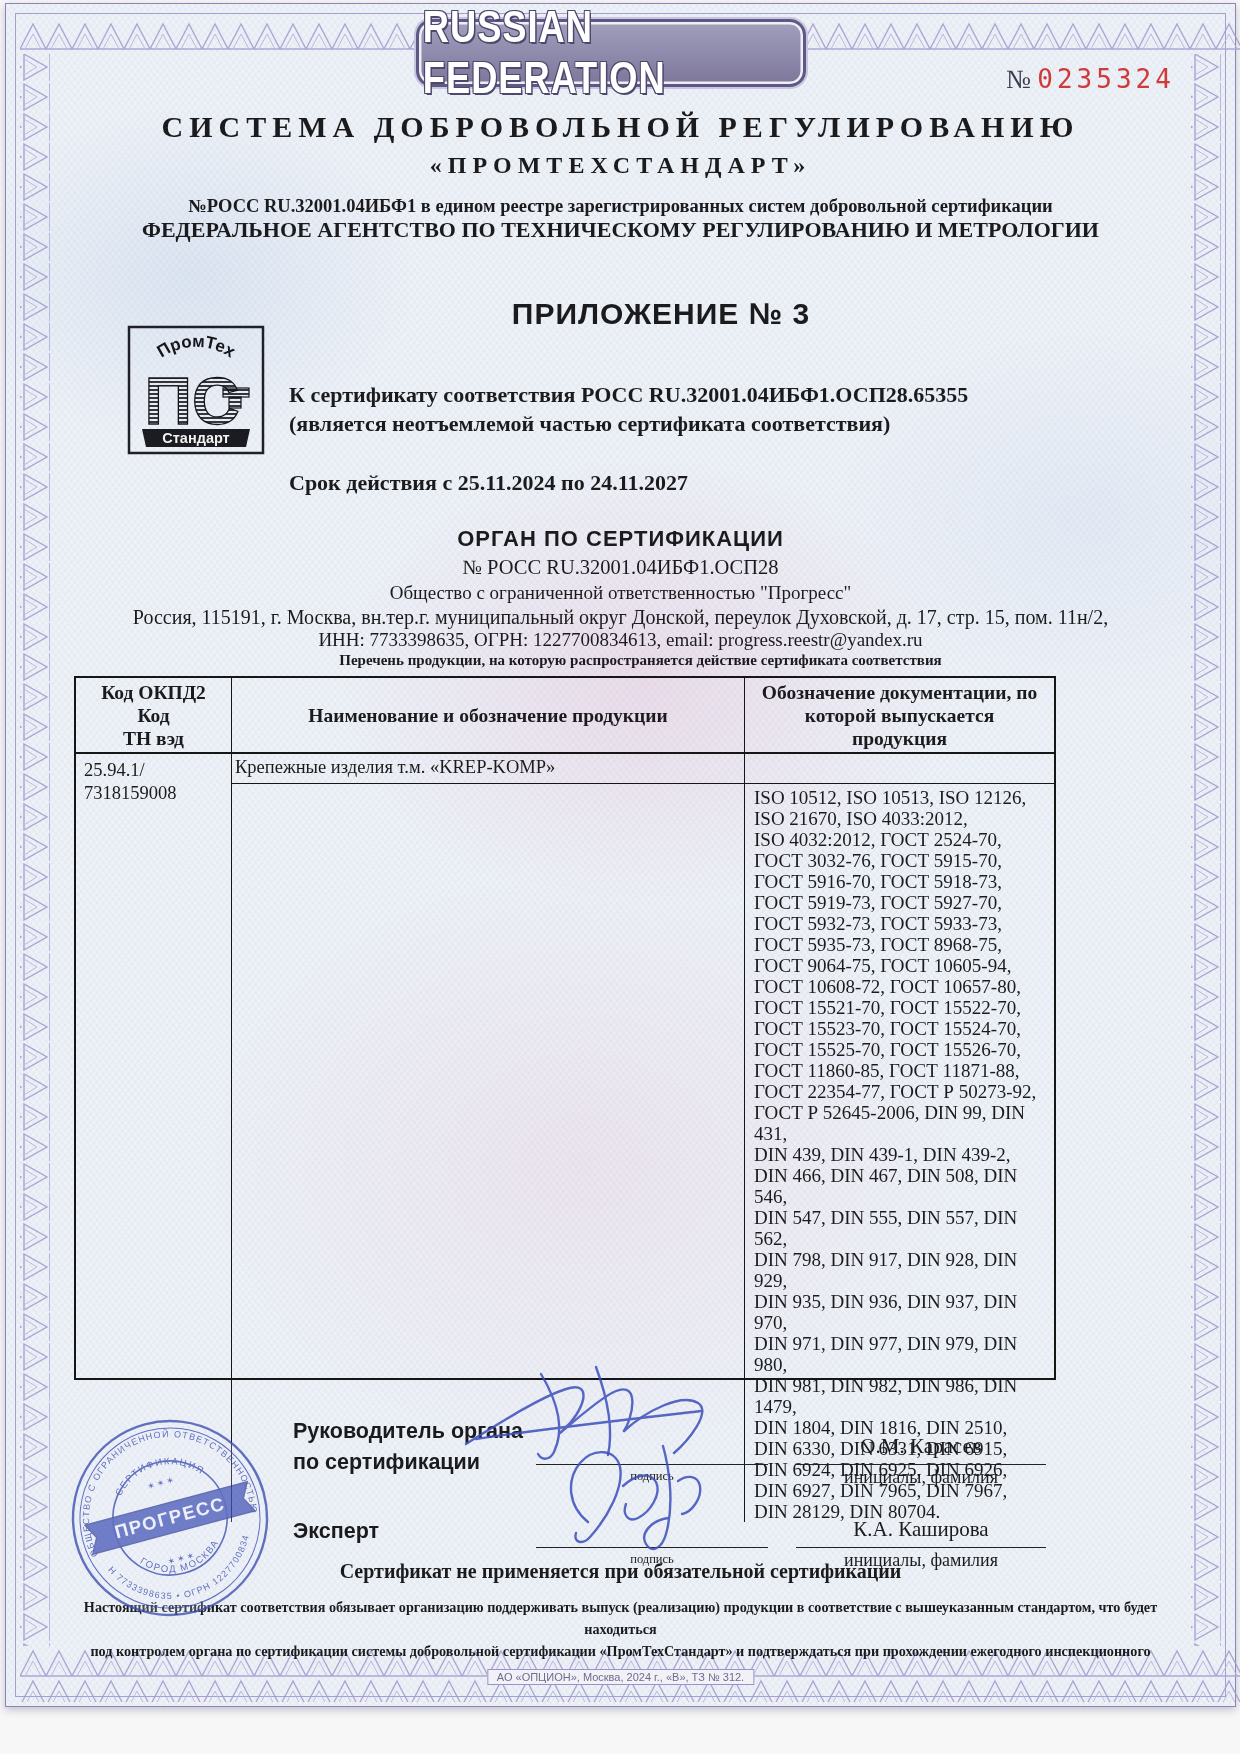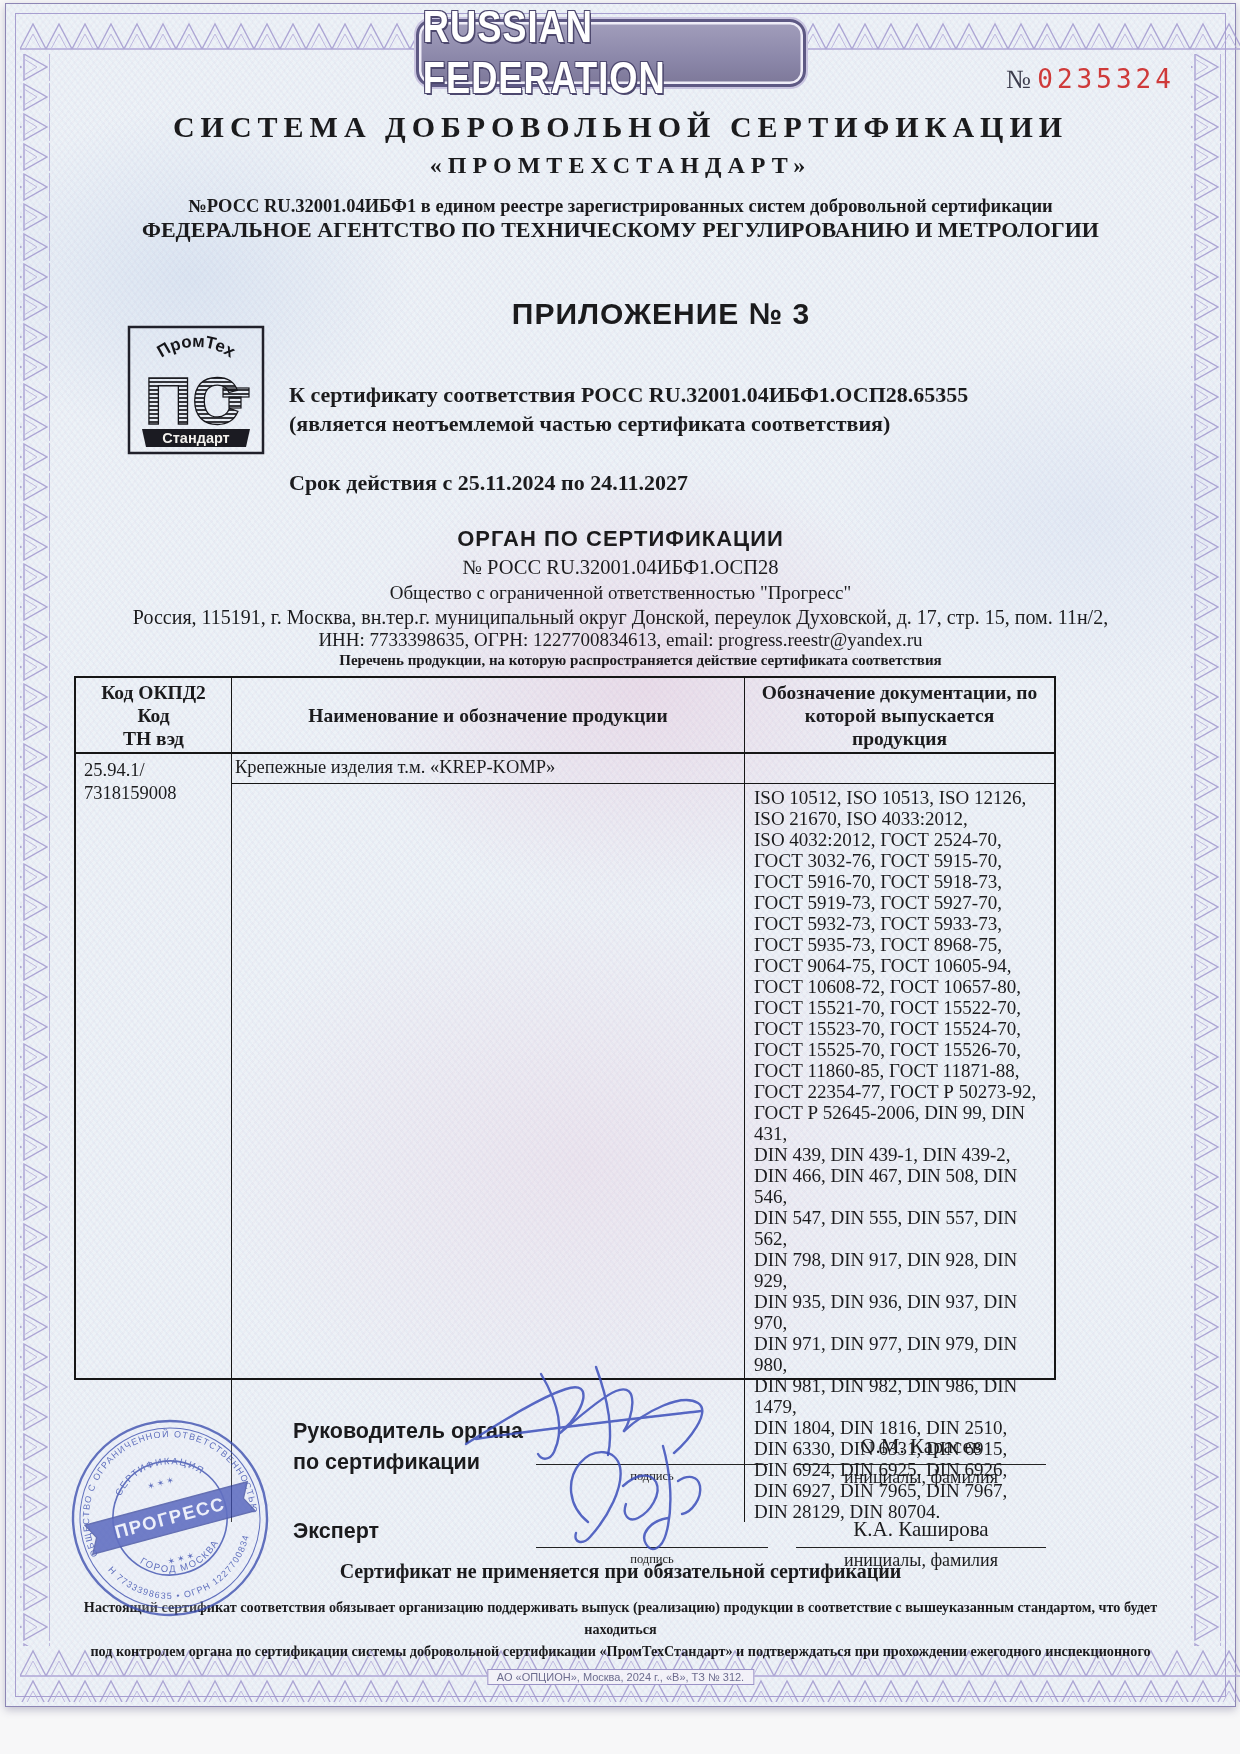--- a/index.html
+++ b/index.html
@@ -108,21 +108,21 @@
   </svg>
 
   <div class="banner">
     <span>RUSSIAN FEDERATION</span>
   </div>
   <div class="serial">
     <span class="no">№</span>
     <span class="digits">0235324</span>
   </div>
 
-  <div class="ctext t-main">СИСТЕМА ДОБРОВОЛЬНОЙ СЕРТИФИКАЦИИ</div>
+  <div class="ctext t-main">СИСТЕМА ДОБРОВОЛЬНОЙ РЕГУЛИРОВАНИЮ</div>
   <div class="ctext t-main2">«ПРОМТЕХСТАНДАРТ»</div>
   <div class="ctext t-reg">№РОСС RU.32001.04ИБФ1 в едином реестре зарегистрированных систем добровольной сертификации</div>
   <div class="ctext t-agency">ФЕДЕРАЛЬНОЕ АГЕНТСТВО ПО ТЕХНИЧЕСКОМУ РЕГУЛИРОВАНИЮ И МЕТРОЛОГИИ</div>
 
   <div class="annex-title">ПРИЛОЖЕНИЕ № 3</div>
 
   <div class="logo">
     <svg width="140" height="132" viewBox="0 0 140 132">
       <defs>
         <pattern id="hatch" width="4" height="4" patternUnits="userSpaceOnUse">

